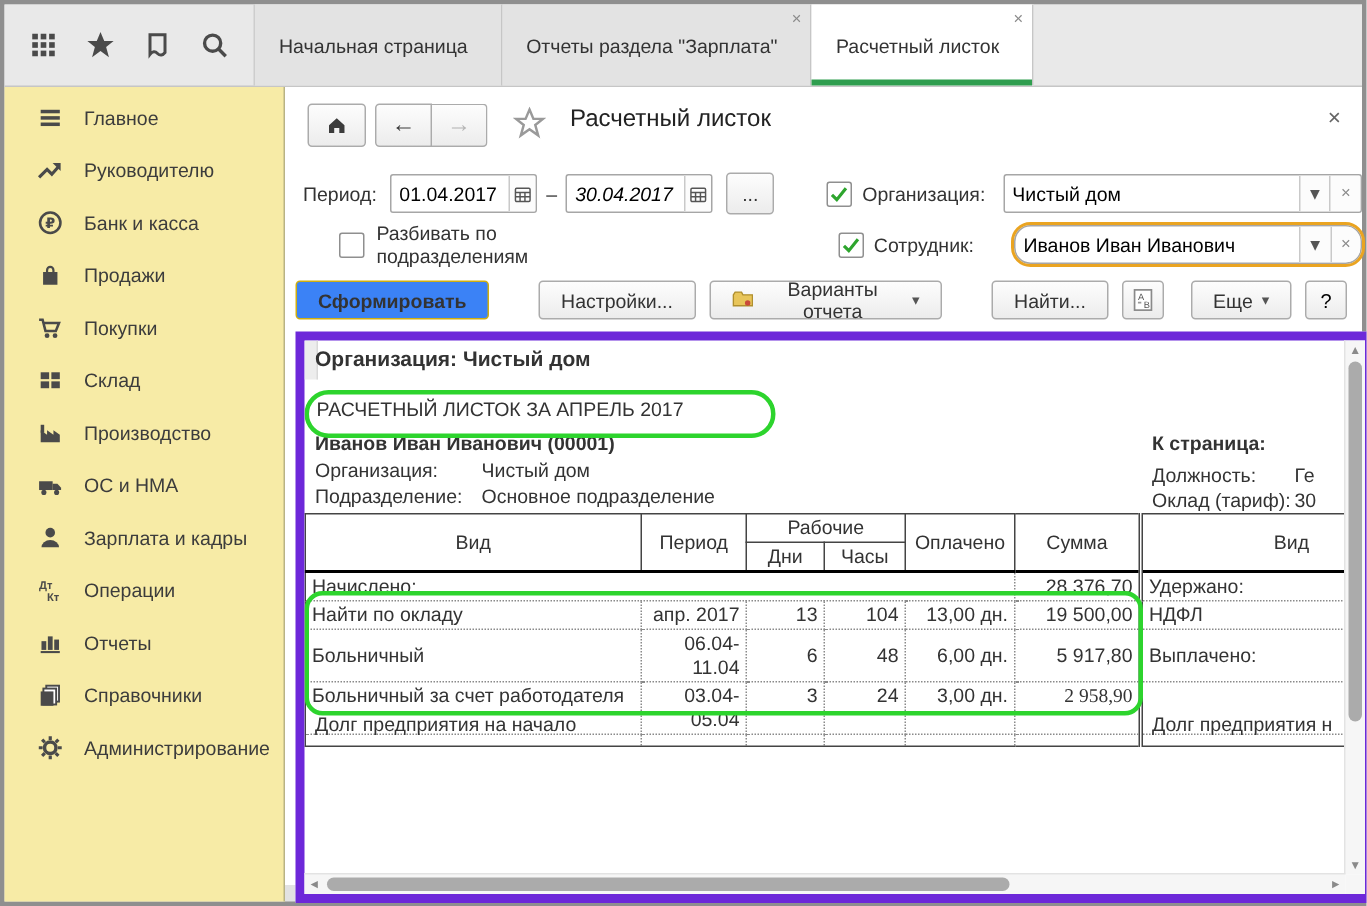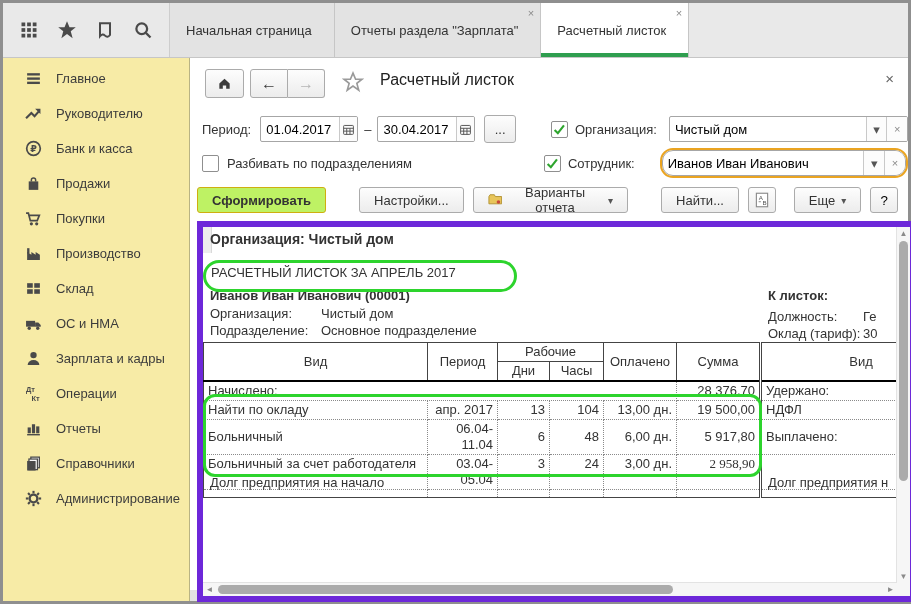--- a/index.html
+++ b/index.html
@@ -33,35 +33,35 @@
   .navgrp .btnlike{width:36px;height:27px;border-radius:0;}
   .navgrp .btnlike:first-child{border-radius:3px 0 0 3px;}
   .navgrp .btnlike:last-child{border-radius:0 3px 3px 0;border-left:none;}
   .arrowback{color:#3c3c3c;font-size:16px;}
   .arrowfwd{color:#b5b5b5;font-size:16px;}
   .favstar{position:absolute;left:152px;top:13px;width:22px;height:22px;color:#9a9a9a;cursor:pointer;}
   .ptitle{position:absolute;left:190px;top:13px;font-size:16px;color:#222;}
   .pclose{position:absolute;right:14px;top:12px;font-size:15px;color:#666;cursor:pointer;}
   
   .frow{position:absolute;left:0;right:0;height:26px;display:flex;align-items:center;}
-  .frow1{top:58px;} .frow2{top:92px;}
+  .frow1{top:58px;} .frow2{top:92px;padding-left:24px;}
   .flabel{color:#333;}
   .tbox{height:24px;border:1px solid #a6a6a6;border-radius:2px;background:#fff;display:flex;align-items:stretch;overflow:hidden;}
   .tbox input{border:none;outline:none;font:inherit;padding:0 5px;width:100%;background:transparent;}
   .boxbtn{width:25px;display:flex;align-items:center;justify-content:center;border-left:1px solid #c9c9c9;cursor:pointer;color:#555;background:#fcfcfc;}
   .combo{width:242px;}
   .combo .clr{font-size:11px;color:#8a8a8a;}
   .focusorange{outline:2px solid #eaa421;outline-offset:0;}
   .chk{width:15px;height:15px;border:1px solid #8f8f8f;border-radius:2px;background:#fff;display:inline-flex;align-items:center;justify-content:center;cursor:pointer;flex:0 0 15px;}
   .dash{padding:0 6px;}
   .dotsbtn{width:30px;height:26px;margin-left:9px;}
   
   .toolbar{position:absolute;left:7px;right:10px;top:128px;height:28px;display:flex;align-items:center;gap:9px;}
   .tbtn{height:26px;padding:0 14px;font-size:13px;color:#333;}
-  .tbtn.primary{background:#bef264;border-color:#cfae10;font-weight:600;}
+  .tbtn.primary{background:#3b82f6;border-color:#cfae10;font-weight:600;}
   .tbtn .dd{margin-left:6px;font-size:10px;color:#555;}
   .tbtn .bicon{width:16px;height:16px;margin-right:6px;}
   .iconbtn{width:30px;height:26px;padding:0;}
   .spacer{flex:1;}
   
   .viewport{position:absolute;left:7px;top:163px;width:707px;height:369px;border:6px solid #6d28d9;background:#fff;}
   .rcontent{position:absolute;left:0;top:0;width:693px;height:355px;overflow:hidden;}
   .rcorner{position:absolute;left:0;top:0;width:8px;height:26px;background:#ededed;border-right:1px solid #d9d9d9;}
   .abs{position:absolute;white-space:nowrap;}
   .b{font-weight:bold;}
@@ -187,36 +187,36 @@
               <path d="M1 3 H3.2 L5 10 H11.5 L13.5 5 H4" fill="none" stroke="#4a4a4a" stroke-width="1.6"></path>
               <circle cx="6" cy="13" r="1.5" fill="#4a4a4a"></circle>
               <circle cx="11" cy="13" r="1.5" fill="#4a4a4a"></circle>
             </svg>
           </span>
         <span>Покупки</span>
       </div>
       <div class="sbitem">
         <span class="sbicon">
             <svg viewBox="0 0 16 16" fill="#4a4a4a">
-              <rect x="2" y="3" width="2.2" height="5"></rect>
-              <path d="M2 14 V6.5 L6 9.2 V6.5 L10 9.2 V6.5 L14 9.2 V14 Z"></path>
-            </svg>
-          </span>
-        <span>Производство</span>
-      </div>
-      <div class="sbitem">
-        <span class="sbicon">
-            <svg viewBox="0 0 16 16" fill="#4a4a4a">
               <rect x="2" y="3" width="5.3" height="4.3"></rect>
               <rect x="8.7" y="3" width="5.3" height="4.3"></rect>
               <rect x="2" y="8.7" width="5.3" height="4.3"></rect>
               <rect x="8.7" y="8.7" width="5.3" height="4.3"></rect>
             </svg>
           </span>
         <span>Склад</span>
+      </div>
+      <div class="sbitem">
+        <span class="sbicon">
+            <svg viewBox="0 0 16 16" fill="#4a4a4a">
+              <rect x="2" y="3" width="2.2" height="5"></rect>
+              <path d="M2 14 V6.5 L6 9.2 V6.5 L10 9.2 V6.5 L14 9.2 V14 Z"></path>
+            </svg>
+          </span>
+        <span>Производство</span>
       </div>
       <div class="sbitem">
         <span class="sbicon">
             <svg viewBox="0 0 16 16" fill="#4a4a4a">
               <rect x="1" y="5.5" width="8.5" height="5.5"></rect>
               <path d="M9.5 7 H12.5 L14.8 9.5 V11 H9.5 Z"></path>
               <circle cx="4" cy="12.5" r="1.6"></circle>
               <circle cx="12" cy="12.5" r="1.6"></circle>
             </svg>
           </span>
@@ -314,21 +314,21 @@
               <svg viewBox="0 0 16 16" width="13" height="13" fill="none" stroke="#555" stroke-width="1.2">
                 <rect x="2" y="3" width="12" height="11" rx="1"></rect>
                 <line x1="2" y1="6.5" x2="14" y2="6.5"></line>
                 <line x1="5.8" y1="6.5" x2="5.8" y2="14"></line>
                 <line x1="9.8" y1="6.5" x2="9.8" y2="14"></line>
                 <line x1="2" y1="10" x2="14" y2="10"></line>
               </svg>
             </span>
         </span>
         <span class="dash">–</span>
-        <span class="tbox" style="width:98px;">
+        <span class="tbox" style="width:98px;font-style:italic;">
           <input value="30.04.2017" style="">
           <span class="boxbtn">
               <svg viewBox="0 0 16 16" width="13" height="13" fill="none" stroke="#555" stroke-width="1.2">
                 <rect x="2" y="3" width="12" height="11" rx="1"></rect>
                 <line x1="2" y1="6.5" x2="14" y2="6.5"></line>
                 <line x1="5.8" y1="6.5" x2="5.8" y2="14"></line>
                 <line x1="9.8" y1="6.5" x2="9.8" y2="14"></line>
                 <line x1="2" y1="10" x2="14" y2="10"></line>
               </svg>
             </span>
@@ -399,21 +399,21 @@
         <div class="rcontent">
           <div class="rcorner"></div>
           <div class="abs b orghead" style="left:7px;top:4px;">Организация: Чистый дом</div>
           <div class="abs" style="left:8px;top:38px;">РАСЧЕТНЫЙ ЛИСТОК ЗА АПРЕЛЬ 2017</div>
           <div class="abs b" style="left:7px;top:61px;">Иванов Иван Иванович (00001)</div>
           <div class="abs" style="left:7px;top:79px;">Организация:</div>
           <div class="abs" style="left:118px;top:79px;">Чистый дом</div>
           <div class="abs" style="left:7px;top:96px;">Подразделение:</div>
           <div class="abs" style="left:118px;top:96px;">Основное подразделение</div>
 
-          <div class="abs b" style="left:565px;top:61px;">К листок:</div>
+          <div class="abs b" style="left:565px;top:61px;">К страница:</div>
           <div class="abs" style="left:565px;top:82px;">Должность:</div>
           <div class="abs" style="left:660px;top:82px;">Ге</div>
           <div class="abs" style="left:565px;top:99px;">Оклад (тариф):</div>
           <div class="abs" style="left:660px;top:99px;">30</div>
 
           <table class="pay">
             <colgroup>
               <col style="width:224px">
                 <col style="width:70px">
                 <col style="width:52px">

